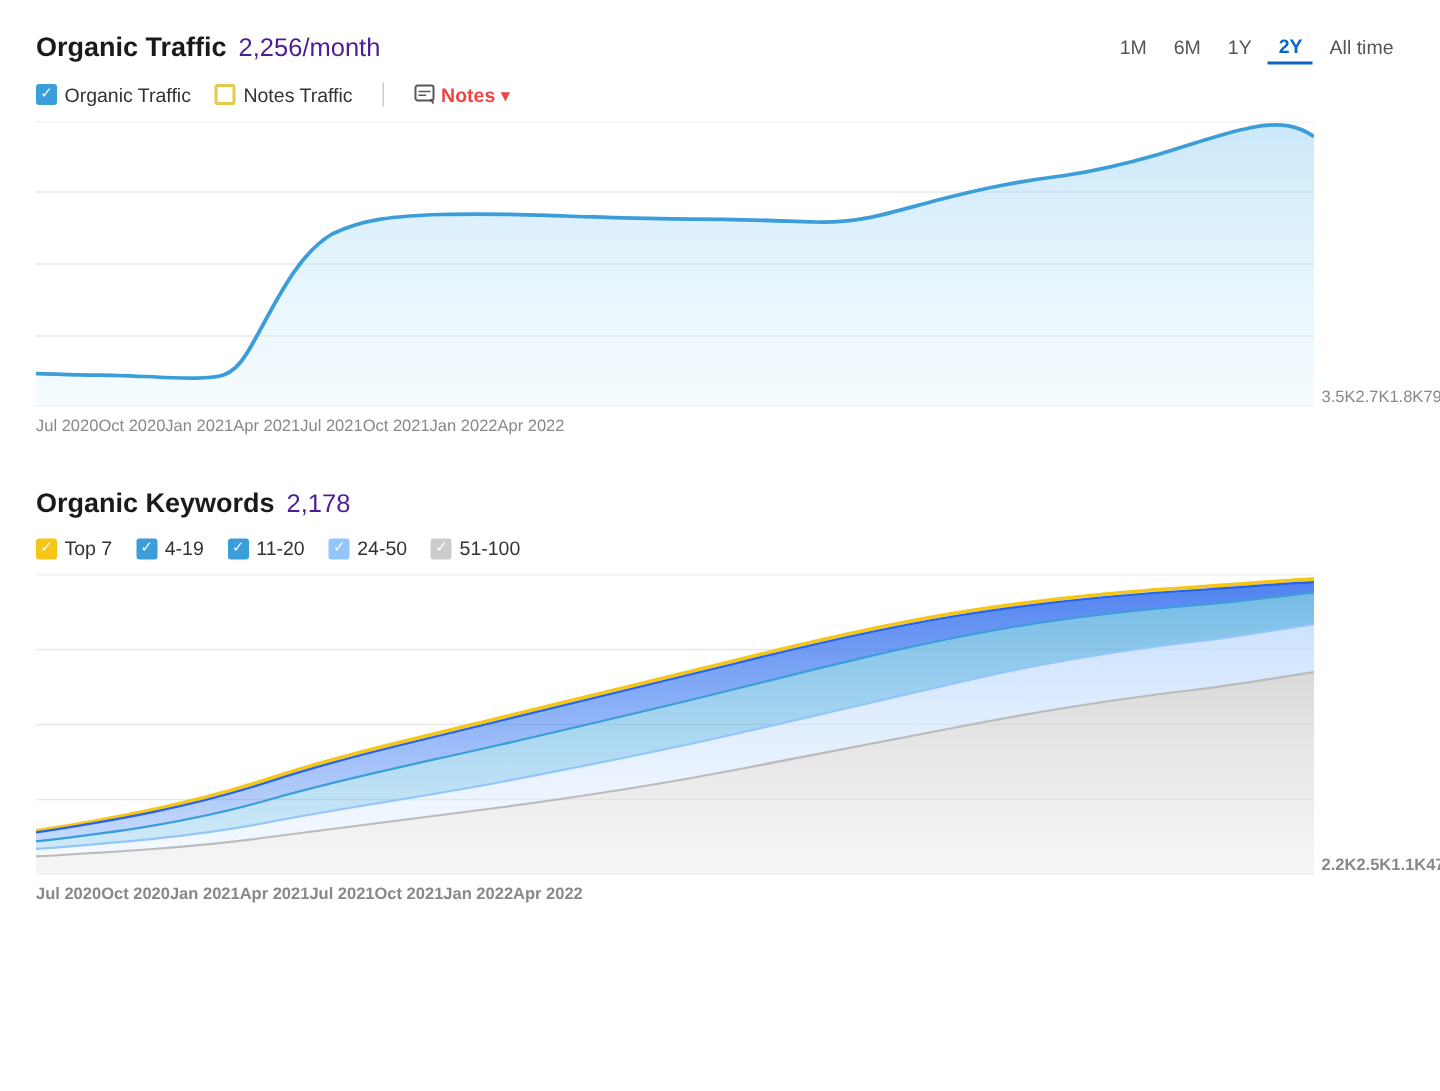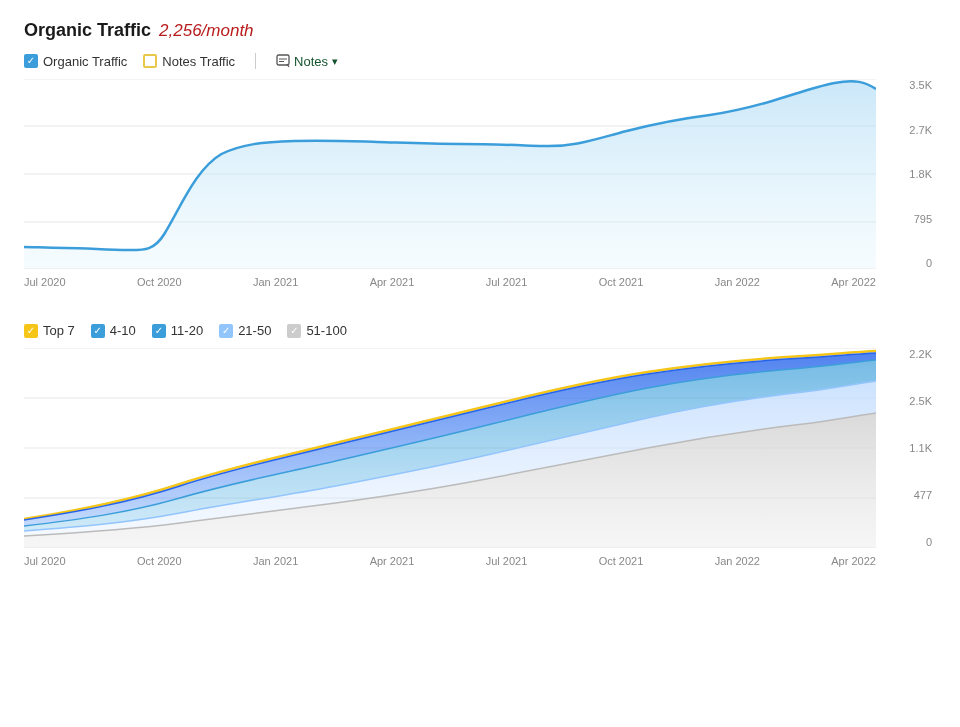--- a/index.html
+++ b/index.html
@@ -29,22 +29,21 @@
 
     .section-title {
       font-size: 18px;
       font-weight: 700;
       color: #1a1a1a;
     }
 
     .section-value {
       font-size: 17px;
       font-weight: 400;
-      color: #b91c1c;
-      font-style: italic;
+      color: #4c1d95;
     }
 
     .time-controls {
       display: flex;
       gap: 4px;
       align-items: center;
     }
 
     .time-btn {
       font-size: 13px;
@@ -111,24 +110,25 @@
       height: 16px;
       background: #ccc;
       margin: 0 4px;
     }
 
     .notes-btn {
       display: flex;
       align-items: center;
       gap: 4px;
       font-size: 13px;
-      color: #14532d;
+      color: #ef4444;
       cursor: pointer;
       background: none;
       border: none;
+      font-weight: bold;
     }
 
     .chart-container {
       position: relative;
       width: 100%;
       height: 220px;
       background: #fff;
     }
 
     .chart-area {
@@ -139,42 +139,40 @@
       bottom: 30px;
     }
 
     .y-axis {
       position: absolute;
       right: 0;
       top: 0;
       bottom: 30px;
       width: 55px;
       display: flex;
-      flex-direction: column;
+      flex-direction: row;
       justify-content: space-between;
       align-items: flex-end;
       padding-right: 4px;
     }
 
     .y-label {
       font-size: 11px;
       color: #888;
     }
 
     .x-axis {
       position: absolute;
       left: 0;
       right: 60px;
       bottom: 0;
       height: 28px;
       display: flex;
-      justify-content: space-between;
       align-items: flex-start;
       padding-top: 5px;
-      gap: 40px;
     }
 
     .x-label {
       font-size: 11px;
       color: #888;
     }
 
     svg.chart-svg {
       width: 100%;
       height: 100%;
@@ -186,20 +184,27 @@
     }
   </style>
 </head>
 <body>
 
 <div class="section">
   <div class="section-header">
     <div class="section-title-group">
       <span class="section-title">Organic Traffic</span>
       <span class="section-value">2,256/month</span>
+    </div>
+    <div class="time-controls">
+      <button class="time-btn">1M</button>
+      <button class="time-btn">6M</button>
+      <button class="time-btn">1Y</button>
+      <button class="time-btn active">2Y</button>
+      <button class="time-btn">All time</button>
     </div>
   </div>
 
   <div class="legend">
     <div class="legend-item">
       <div class="legend-checkbox checked-blue">
         <span class="checkmark">✓</span>
       </div>
       <span>Organic Traffic</span>
     </div>
@@ -287,55 +292,59 @@
       <span class="x-label">Apr 2021</span>
       <span class="x-label">Jul 2021</span>
       <span class="x-label">Oct 2021</span>
       <span class="x-label">Jan 2022</span>
       <span class="x-label">Apr 2022</span>
     </div>
   </div>
 </div>
 
 <div class="section" style="margin-top:10px;">
+  <div class="section-title-group" style="margin-bottom:12px;">
+    <span class="section-title">Organic Keywords</span>
+    <span class="section-value">2,178</span>
+  </div>
 
   <div class="legend">
     <div class="legend-item">
       <div class="legend-checkbox" style="background:#f5c518;border-color:#f5c518;">
         <span class="checkmark">✓</span>
       </div>
       <span>Top 7</span>
     </div>
     <div class="legend-item">
       <div class="legend-checkbox checked-blue">
         <span class="checkmark">✓</span>
       </div>
-      <span>4-10</span>
+      <span>4-19</span>
     </div>
     <div class="legend-item">
       <div class="legend-checkbox checked-blue">
         <span class="checkmark">✓</span>
       </div>
       <span>11-20</span>
     </div>
     <div class="legend-item">
       <div class="legend-checkbox" style="background:#93c5fd;border-color:#93c5fd;">
         <span class="checkmark">✓</span>
       </div>
-      <span>21-50</span>
+      <span>24-50</span>
     </div>
     <div class="legend-item">
       <div class="legend-checkbox unchecked-gray" style="background:#ccc;border-color:#ccc;">
         <span class="checkmark">✓</span>
       </div>
       <span>51-100</span>
     </div>
   </div>
 
-  <div class="chart-container" style="height:230px;">
+  <div class="chart-container" style="height:230px;font-weight:bold;">
     <div class="chart-area">
       <svg class="chart-svg" viewBox="0 0 820 200" preserveAspectRatio="none">
 
         <line class="grid-line" x1="0" y1="0" x2="820" y2="0"></line>
         <line class="grid-line" x1="0" y1="50" x2="820" y2="50"></line>
         <line class="grid-line" x1="0" y1="100" x2="820" y2="100"></line>
         <line class="grid-line" x1="0" y1="150" x2="820" y2="150"></line>
         <line class="grid-line" x1="0" y1="200" x2="820" y2="200"></line>
 
         <defs>

